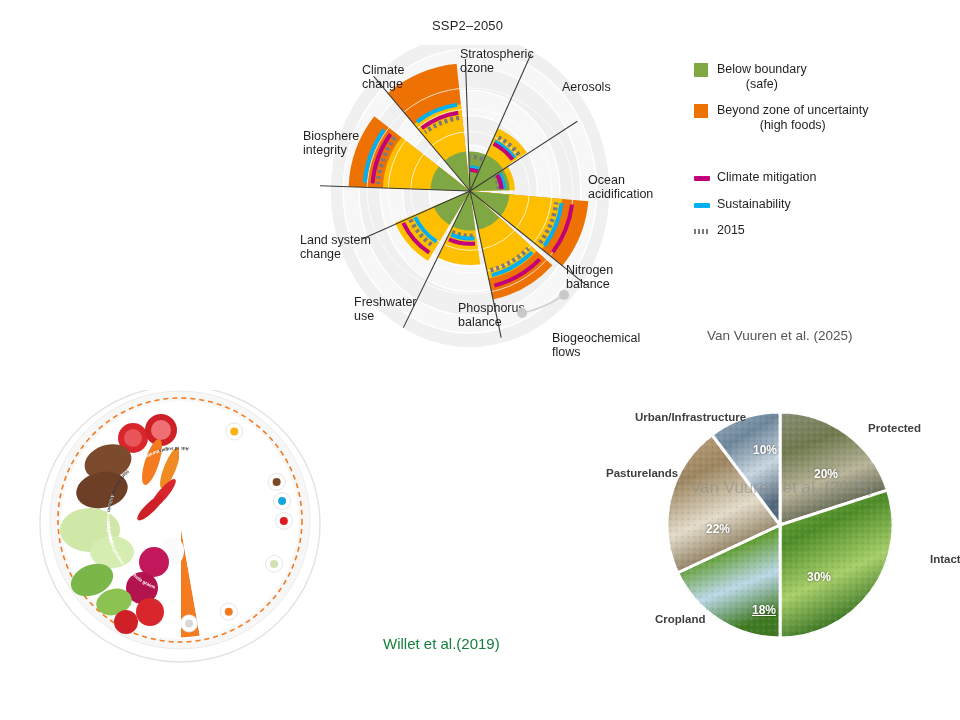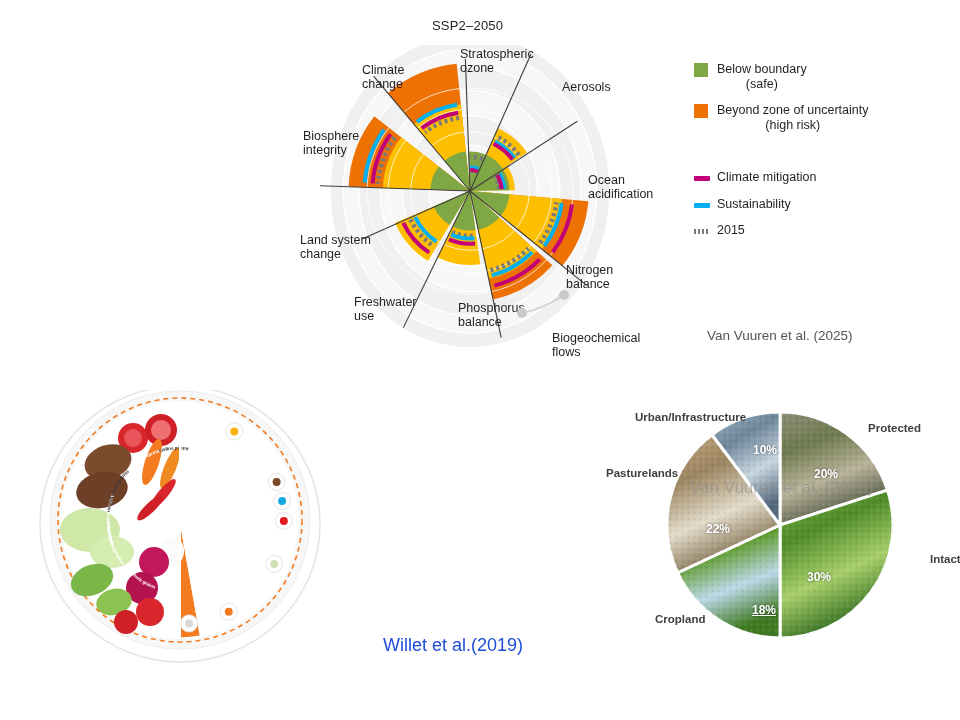--- a/index.html
+++ b/index.html
@@ -15,21 +15,21 @@
   .lg-row{display:flex;align-items:flex-start;margin-bottom:12px;text-align:center;}
   .lg-sw{width:14px;height:14px;flex:0 0 14px;margin-right:9px;margin-top:1px;}
   .lg-line{width:16px;height:5px;flex:0 0 16px;margin-right:7px;margin-top:6px;border-radius:1px;}
   .lg-dash{width:16px;height:5px;flex:0 0 16px;margin-right:7px;margin-top:6px;
            background:repeating-linear-gradient(to right,#7a7a7a 0 2px,transparent 2px 4px);}
   .lg-txt{font-size:12.5px;line-height:14.5px;color:#231f20;}
   .lg-gap{height:26px;}
   #cite-vv{left:707px;top:328px;font-size:13.5px;color:#555555;}
   
   #plate-panel{left:30px;top:390px;width:300px;height:280px;}
-  #cite-willet{left:383px;top:635px;font-size:18px;color:#1d4ed8;}
+  #cite-willet{left:383px;top:635px;font-size:15px;color:#15803d;}
   
   #pie-panel{left:600px;top:395px;width:360px;height:265px;}
   .pie-lab{position:absolute;font-size:11.5px;font-weight:bold;color:#3f3f3f;
            font-family:"Liberation Sans","DejaVu Sans",sans-serif;}
   .pie-pct{position:absolute;font-size:12px;font-weight:bold;color:#ffffff;
            text-shadow:0 0 3px rgba(0,0,0,.55);}
   #pie-watermark{left:690px;top:478px;font-size:17px;color:#8c8c8c;opacity:.55;
                  white-space:nowrap;}
 </style>
 </head>
@@ -136,21 +136,21 @@
       <span class="lg-sw" style="background:#7fa845"></span>
       <span class="lg-txt">
         <span>Below boundary</span><br>
         <span>(safe)</span>
       </span>
     </div>
     <div class="lg-row">
       <span class="lg-sw" style="background:#ee7203"></span>
       <span class="lg-txt">
         <span>Beyond zone of uncertainty</span><br>
-        <span>(high risk)</span>
+        <span>(high foods)</span>
       </span>
     </div>
 
     <div class="lg-gap"></div>
 
     <div class="lg-row">
       <span class="lg-line" style="background:#c2007a"></span>
       <span class="lg-txt">Climate mitigation</span>
     </div>
     <div class="lg-row">

